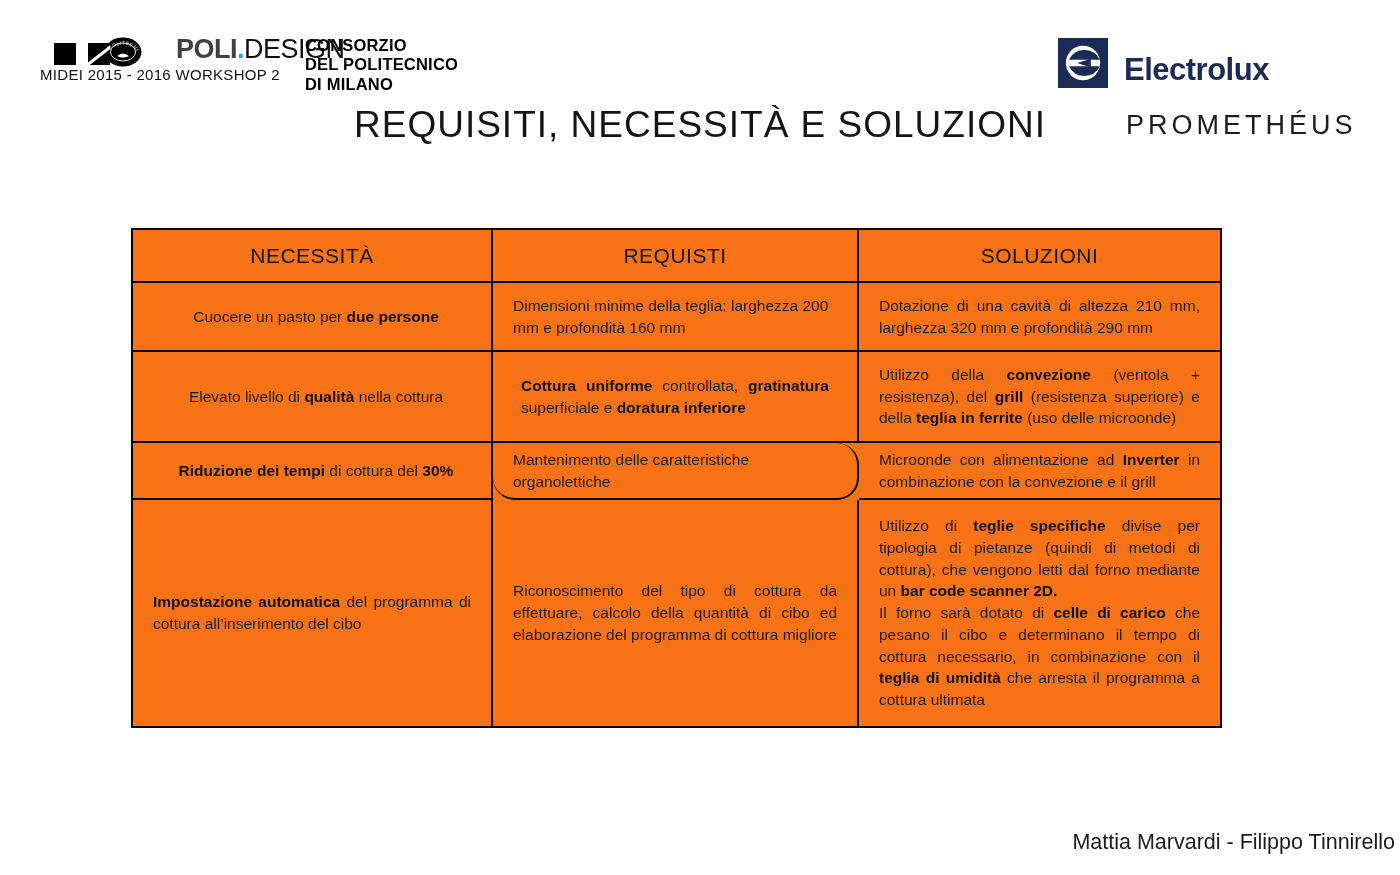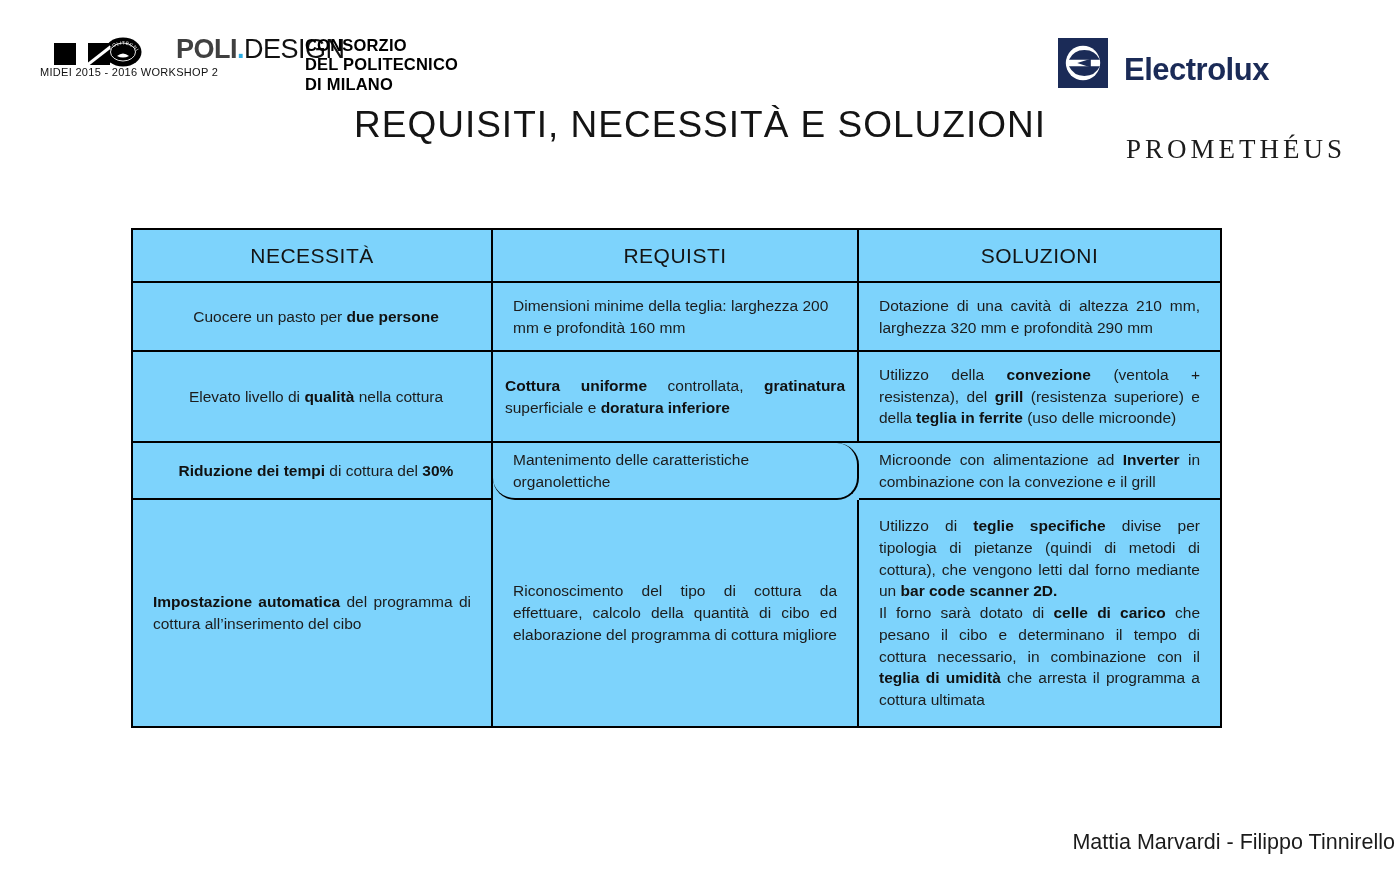--- a/index.html
+++ b/index.html
@@ -12,46 +12,46 @@
   .poli-logos { position:absolute; left:14px; top:2px; display:flex; align-items:center; }
   .sq { width:22px; height:22px; background:#000; display:inline-block; }
   .sq1 { margin-right:12px; }
   .sq2 { position:relative; overflow:hidden; }
   .sq2 .slash { position:absolute; left:-6px; top:9px; width:40px; height:3px; background:#fff; transform:rotate(-38deg); }
   .seal { margin-left:-6px; margin-top:-3px; }
   .poli-word { position:absolute; left:96px; top:-4px; white-space:nowrap; font-size:27px; letter-spacing:-0.5px; }
   .poli-word .b { font-weight:700; color:#404040;margin-left:40px; }
   .poli-word .dot { font-weight:700; color:#2aabe2; }
   .poli-word .lt { font-weight:400; color:#111; }
-  .poli-sub { position:absolute; left:0px; top:28px; font-size:11px; color:#111; white-space:nowrap; letter-spacing:0.3px; }
+  .poli-sub { position:absolute; left:0px; top:28px; font-size:15px; color:#111; white-space:nowrap; letter-spacing:0.3px; }
   .consorzio { position:absolute; left:305px; top:36px; font-weight:700; font-size:16.5px; line-height:1.18; color:#000; letter-spacing:0.2px; white-space:nowrap; }
 
   
   .electrolux { position:absolute; left:1058px; top:38px; display:flex; align-items:flex-end; }
   .elux-word { font-weight:700; font-size:31px; color:#1b2b57; margin-left:16px; letter-spacing:-0.5px; }
-  .prometheus { position:absolute; left:1126px; top:110px; font-family:Liberation Serif, serif; font-size:27px; letter-spacing:4px; color:#1c1c1c; white-space:nowrap;margin-top:24px; }
+  .prometheus { position:absolute; left:1126px; top:110px; font-family:Liberation Sans, sans-serif; font-size:27px; letter-spacing:4px; color:#1c1c1c; white-space:nowrap; }
 
   
   .title { position:absolute; left:0; right:0; top:104px; text-align:center; font-size:37px; font-weight:400; letter-spacing:1px; color:#141414; }
 
   
   .rtable { position:absolute; left:131px; top:228px; border:2px solid #000;
             display:grid; grid-template-columns:360px 366px 361px;
-            grid-template-rows:53px 69px 91px 57px 226px; background:#7dd3fc; }
+            grid-template-rows:53px 69px 91px 57px 226px; background:#f97316; }
   .hcell { display:flex; align-items:center; justify-content:center; font-size:21px; letter-spacing:0.5px;
            color:#141414; border-right:2px solid #000; border-bottom:2px solid #000; }
   .hcell.last { border-right:0; }
   .cell { display:flex; align-items:center; border-right:2px solid #000; border-bottom:2px solid #000;
           font-size:15.5px; line-height:1.4; color:#1c1c1c; }
   .cell.c2 { border-right:0; }
   .cell.r3 { border-bottom:0; }
   .ct { width:100%; padding:0 20px; text-align:justify; white-space:pre-wrap; }
   .r0.c0 .ct, .r1.c0 .ct, .r2.c0 .ct { text-align:center;margin-left:8px; }
   .r0.c1 .ct { text-align:left; }
-  .r1.c1 .ct { padding:0 12px; }
+  .r1.c1 .ct { padding:0 28px; }
   .r2.c1 { justify-content:center;border-radius:22px; }
   .r2.c1 .ct { width:auto; max-width:100%; text-align:left; }
   .ct b { font-weight:700; color:#111; }
 
   
   .authors { position:absolute; right:5px; top:830px; font-size:21.5px; color:#1b1b1b; }
 </style>
 </head>
 <body>
 

